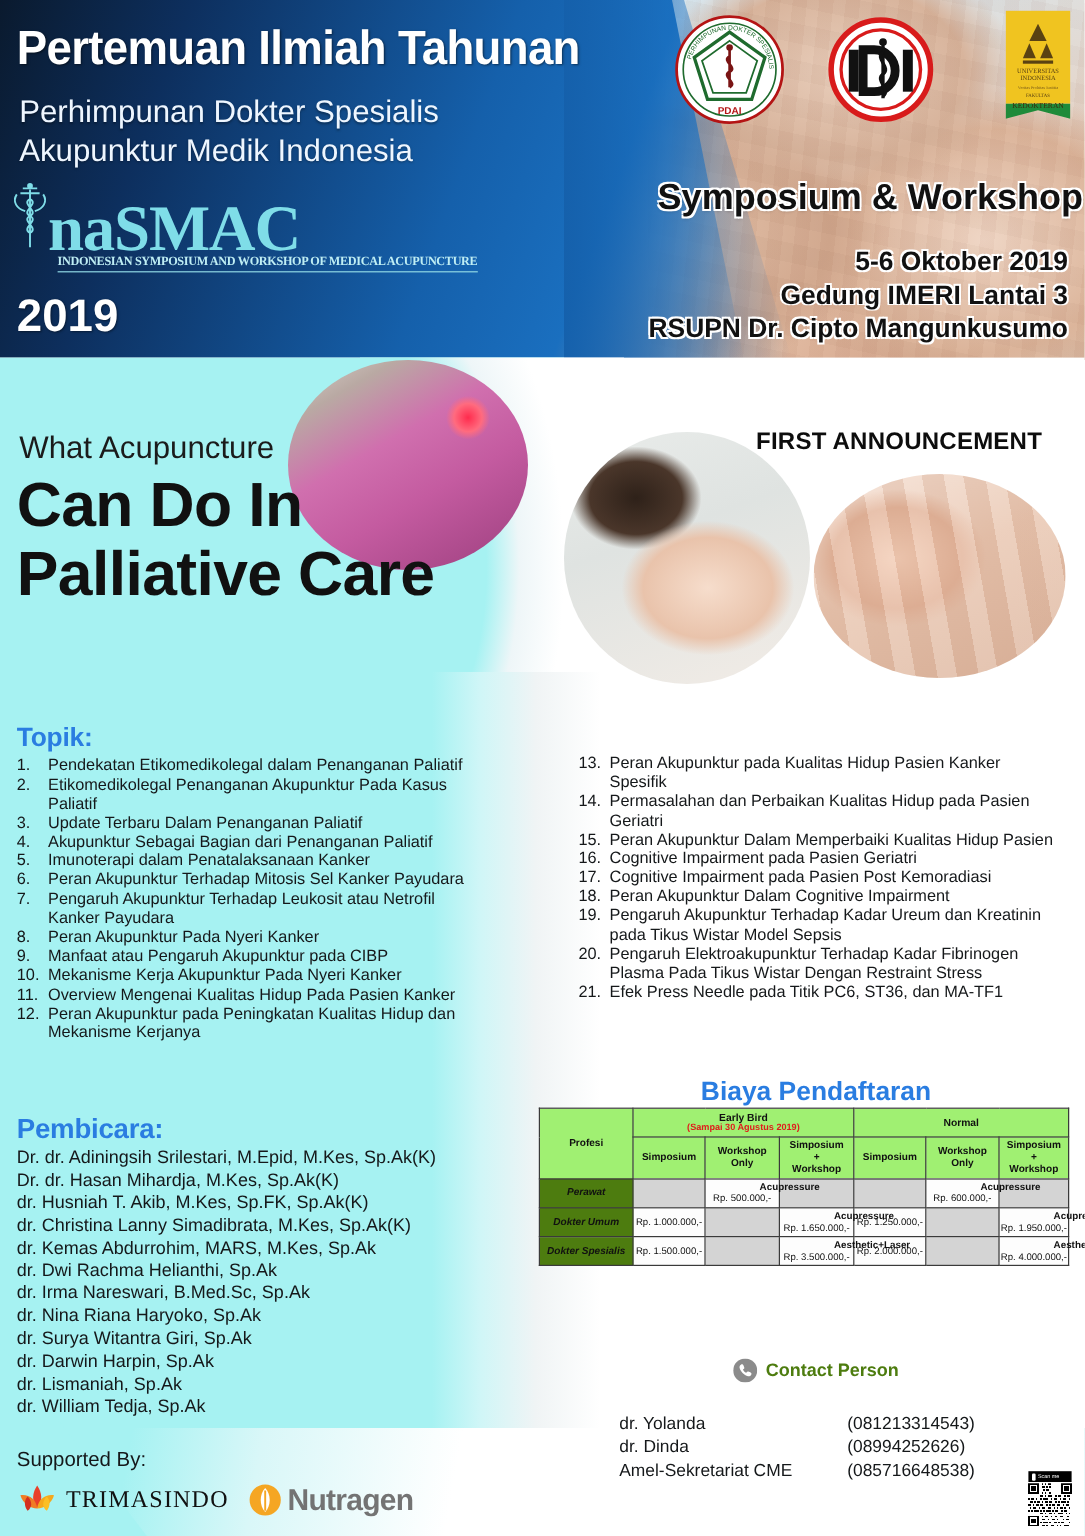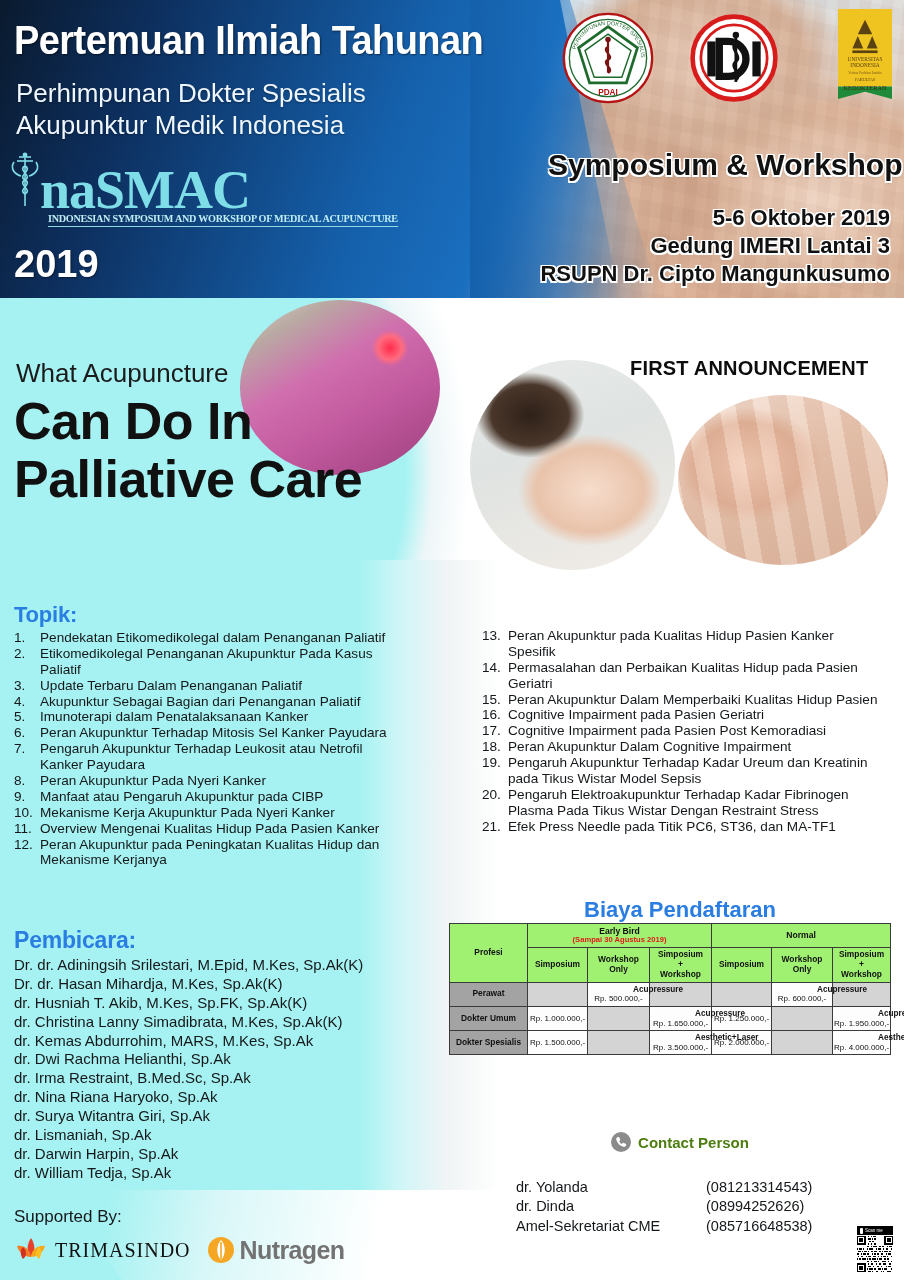--- a/index.html
+++ b/index.html
@@ -231,21 +231,21 @@
     border-collapse: collapse; table-layout: fixed;
     font-size: 8.2px; color: #111;
   }
   .fee-table th, .fee-table td {
     border: 1px solid #3a3a3a; text-align: center; vertical-align: middle;
     padding: 2px 1px; line-height: 1.18;
   }
   .fee-table thead th { background: #a0f072; font-weight: bold; font-size: 8.4px; }
   .fee-table thead th.grp { font-size: 8.6px; }
   .fee-table .eb-note { color: #e01b1b; font-size: 7.6px; display: block; }
-  .fee-table tbody th.prof { background: #a3a3a3; font-weight: bold; font-size: 8.4px; }
+  .fee-table tbody th.prof { background: #4d7c0f; font-weight: bold; font-size: 8.4px; font-style: italic; }
   .fee-table td.empty { background: #d4d4d4; }
   .fee-table td.val { background: #fdfdfd; font-size: 8px; white-space: nowrap; }
   .fee-table td.val b { display: block; font-size: 8.2px; padding-left: 44px; }
 
   
   .contact-head {
     position: absolute; left: 470px; top: 1132px; width: 420px;
     display: flex; align-items: center; justify-content: center; gap: 7px;
   }
   .contact-head .ch-text {
@@ -412,25 +412,25 @@
 
   <div class="speakers">
     <div class="sec-head">Pembicara:</div>
     <ul class="spk-list" id="speakers-list">
         <li>Dr. dr. Adiningsih Srilestari, M.Epid, M.Kes, Sp.Ak(K)</li>
         <li>Dr. dr. Hasan Mihardja, M.Kes, Sp.Ak(K)</li>
         <li>dr. Husniah T. Akib, M.Kes, Sp.FK, Sp.Ak(K)</li>
         <li>dr. Christina Lanny Simadibrata, M.Kes, Sp.Ak(K)</li>
         <li>dr. Kemas Abdurrohim, MARS, M.Kes, Sp.Ak</li>
         <li>dr. Dwi Rachma Helianthi, Sp.Ak</li>
-        <li>dr. Irma Restraint, B.Med.Sc, Sp.Ak</li>
+        <li>dr. Irma Nareswari, B.Med.Sc, Sp.Ak</li>
         <li>dr. Nina Riana Haryoko, Sp.Ak</li>
         <li>dr. Surya Witantra Giri, Sp.Ak</li>
+        <li>dr. Darwin Harpin, Sp.Ak</li>
         <li>dr. Lismaniah, Sp.Ak</li>
-        <li>dr. Darwin Harpin, Sp.Ak</li>
         <li>dr. William Tedja, Sp.Ak</li>
       </ul>
   </div>
 
   <div class="supported">Supported By:</div>
   <div class="sponsors">
     <div class="sp-trimasindo">
       <svg width="34" height="30" viewBox="0 0 34 30">
         <path d="M17 3 C13 9 12 16 17 22 C22 16 21 9 17 3 Z" fill="#e8402a"></path>
         <path d="M17 22 C11 22 5 18 3 11 C10 10 16 14 17 22 Z" fill="#f07c24"></path>

